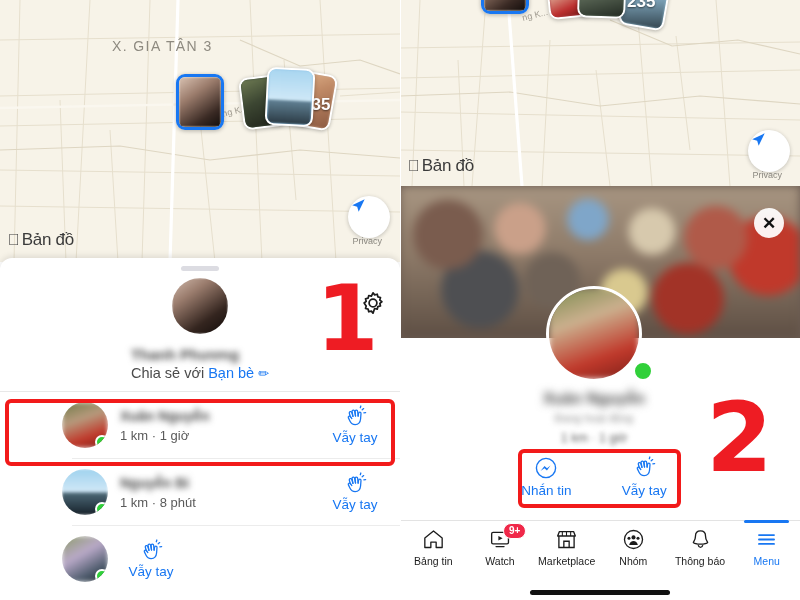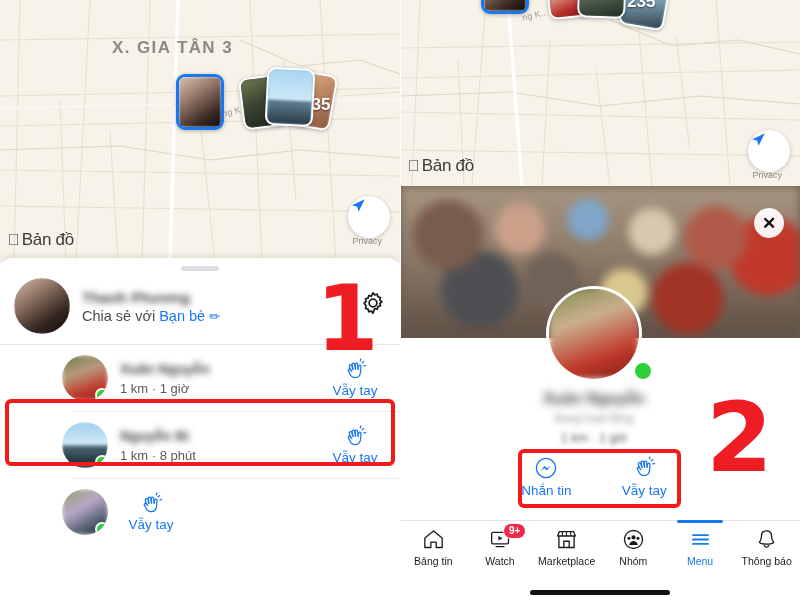--- a/index.html
+++ b/index.html
@@ -15,22 +15,22 @@
 
   
   .map {
     position: absolute; left: 0; right: 0;
     background: #f7f3e8;
     overflow: hidden;
   }
   .map svg { position:absolute; inset:0; width:100%; height:100%; }
   .map-label {
     position: absolute;
-    font-size: 17px; letter-spacing: 1.4px;
-    color: #8e8a80; font-weight: 700;
+    font-size: 14px; letter-spacing: 1.4px;
+    color: #8e8a80; font-weight: 400;
     white-space: nowrap;
   }
   .map-street {
     position:absolute; font-size:9px; color:#a09b90;
     transform: rotate(-14deg); white-space:nowrap;
   }
   .attrib {
     position: absolute; display: flex; align-items: center; gap: 2px;
     font-size: 17px; color: #3b3b3b; font-weight: 400; letter-spacing: -0.3px;
   }
@@ -65,20 +65,21 @@
     border-top-left-radius: 12px; border-top-right-radius: 12px;
     box-shadow: 0 -2px 6px rgba(0,0,0,.10);
   }
   .grabber {
     position:absolute; top:8px; left:50%; transform:translateX(-50%);
     width:38px; height:5px; border-radius:3px; background:#dcdce2;
   }
   .me-row {
     display:flex; align-items:center; padding:14px 14px 10px 14px; gap:12px;
     position:relative;
+    flex-direction:column;
   }
   .avatar { border-radius:50%; overflow:hidden; flex:none; position:relative; }
   .avatar .ph { width:100%; height:100%; }
   .me-avatar { width:56px; height:56px; }
   .me-texts { flex:1; min-width:0; }
   .blur-name {
     display:inline-block; color:#4a4a4a; font-weight:700; font-size:15px;
     filter: blur(3.4px); line-height:1.1;
   }
   .share-line { font-size:14.5px; color:#4b4b4b; margin-top:1px; white-space:nowrap; }
@@ -449,40 +450,40 @@
       <svg viewBox="0 0 26 26" width="23" height="23">
         <circle cx="13" cy="13" r="10.2" fill="none" stroke="#1c1c1c" stroke-width="1.5"></circle>
         <circle cx="13" cy="10.6" r="2.3" fill="#1c1c1c"></circle>
         <circle cx="7.9" cy="11.5" r="1.7" fill="#1c1c1c"></circle>
         <circle cx="18.1" cy="11.5" r="1.7" fill="#1c1c1c"></circle>
         <path d="M8.1 19.2c.6-3 2.6-4.5 4.9-4.5s4.3 1.5 4.9 4.5z" fill="#1c1c1c"></path>
       </svg>
       <span class="tab-lbl">Nhóm</span>
     </div>
 
+    <div class="tab">
+      <svg viewBox="0 0 26 26" width="23" height="23">
+        <path d="M13 3.2c-3.6 0-5.7 2.6-5.7 6 0 4.1-1.6 5.6-2.4 7 .6.9 3.6 2 8.1 2s7.5-1.1 8.1-2c-.8-1.4-2.4-2.9-2.4-7 0-3.4-2.1-6-5.7-6z" fill="none" stroke="#1c1c1c" stroke-width="1.5" stroke-linejoin="round"></path>
+        <path d="M10.4 19.4c.4 1.6 1.4 2.5 2.6 2.5s2.2-.9 2.6-2.5" fill="none" stroke="#1c1c1c" stroke-width="1.5"></path>
+      </svg>
+      <span class="tab-lbl">Thông báo</span>
+    </div>
+
     <div class="tab active">
       <div class="tab-underline"></div>
       <svg viewBox="0 0 26 26" width="23" height="23">
         <g stroke="#1877f2" stroke-width="2.1" stroke-linecap="round">
           <path d="M4.5 8 H21.5"></path>
             <path d="M4.5 13 H21.5"></path>
             <path d="M4.5 18 H21.5"></path>
         </g>
       </svg>
       <span class="tab-lbl">Menu</span>
     </div>
 
-    <div class="tab">
-      <svg viewBox="0 0 26 26" width="23" height="23">
-        <path d="M13 3.2c-3.6 0-5.7 2.6-5.7 6 0 4.1-1.6 5.6-2.4 7 .6.9 3.6 2 8.1 2s7.5-1.1 8.1-2c-.8-1.4-2.4-2.9-2.4-7 0-3.4-2.1-6-5.7-6z" fill="none" stroke="#1c1c1c" stroke-width="1.5" stroke-linejoin="round"></path>
-        <path d="M10.4 19.4c.4 1.6 1.4 2.5 2.6 2.5s2.2-.9 2.6-2.5" fill="none" stroke="#1c1c1c" stroke-width="1.5"></path>
-      </svg>
-      <span class="tab-lbl">Thông báo</span>
-    </div>
-
     <div class="home-ind"></div>
   </div>
 
   <div class="red-box" style="left:118px;top:449px;width:163px;height:59px;"></div>
   <div class="big-num" style="left:306px;top:390px;font-size:96px;">2</div>
 </div>
 
 <div class="divider-v"></div>
 
 </body></html>

